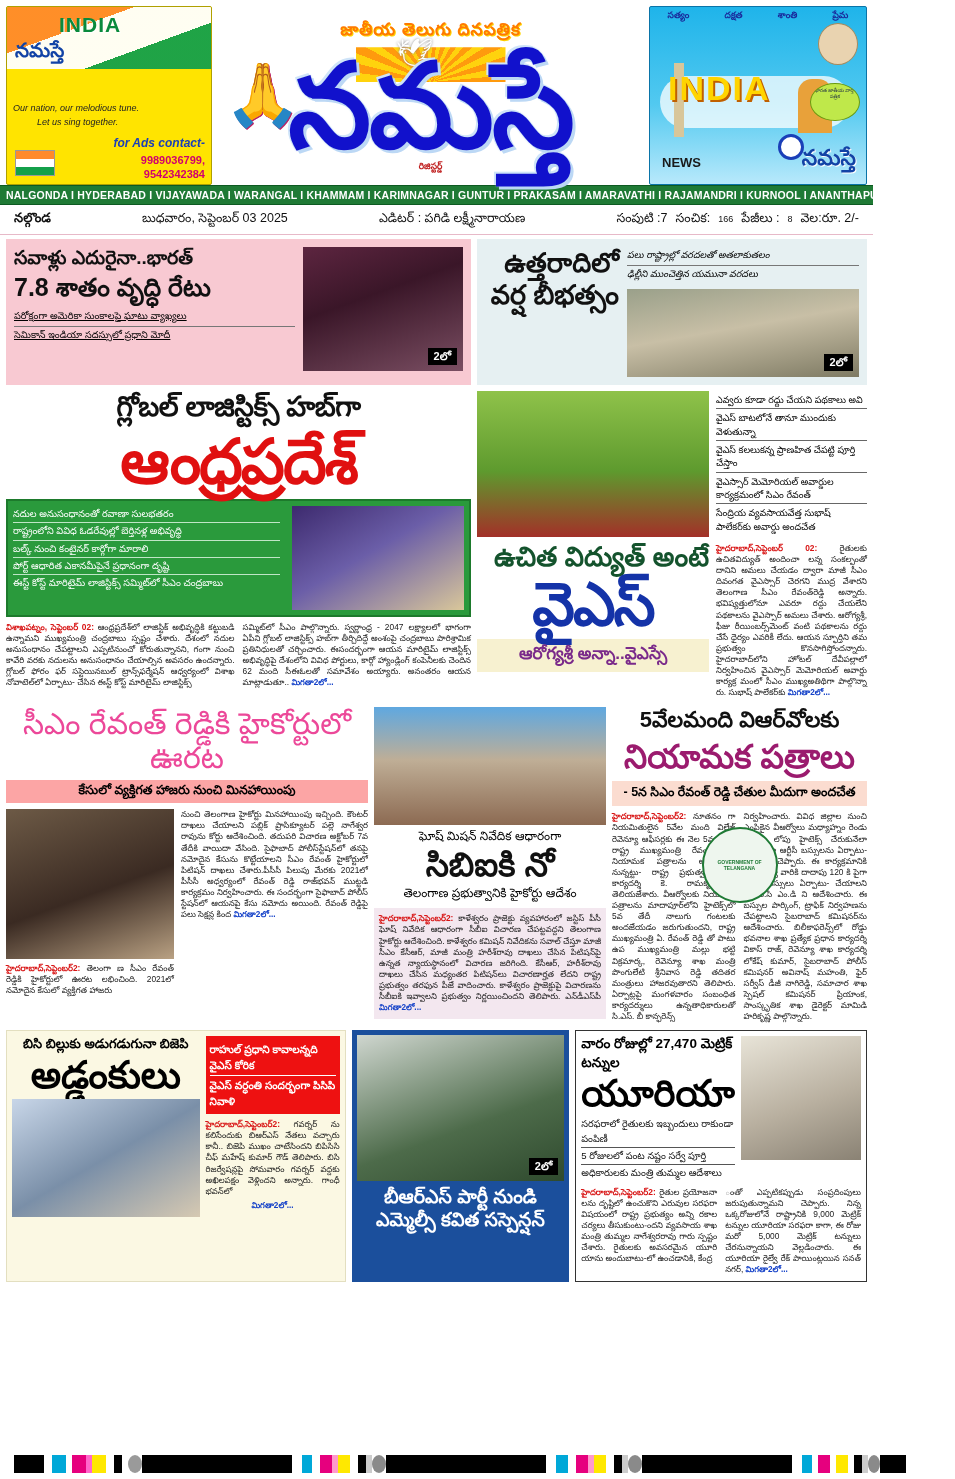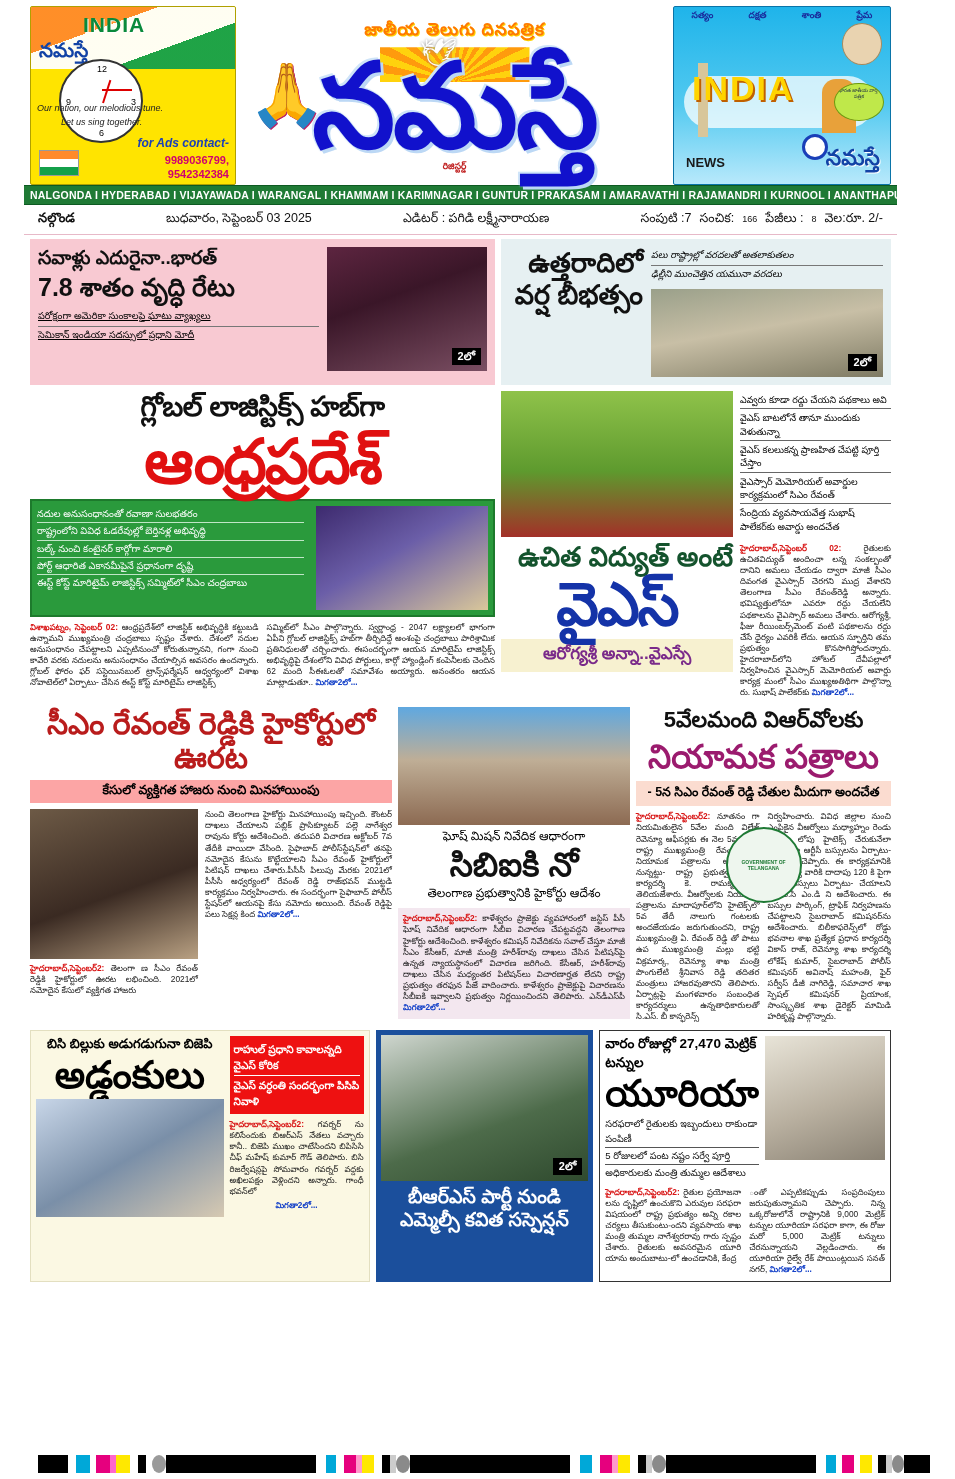--- a/index.html
+++ b/index.html
@@ -2,21 +2,21 @@
 <html><head>
 <meta charset="utf-8">
 <style>
   * { box-sizing: border-box; margin: 0; padding: 0; }
   html, body {
     width: 955px; height: 1479px;
     background: #ffffff;
     font-family: "Liberation Sans", "DejaVu Sans", sans-serif;
     overflow: hidden;
   }
-  .page { position: relative; width: 873px; height: 1479px; background:#fff;margin-left:24px; }
+  .page { position: relative; width: 873px; height: 1479px; background:#fff; }
 
   
   .masthead { display:flex; align-items:stretch; height:185px; padding:6px 6px 0 6px; gap:4px; }
   .ad-left {
     width:206px; background:#ffe400; border:1px solid #b0a000; position:relative;
     overflow:hidden; border-radius:2px;
   }
   .ad-left .tri-band {
     position:absolute; left:0; top:0; width:100%; height:62px;
     background: linear-gradient(160deg,#ff8a2a 0 34%, #ffffff 34% 66%, #14a04a 66% 100%);
@@ -177,21 +177,21 @@
   .lr-mid .left .h1{ font-size:27px; font-weight:bold; color:#14532d; text-align:right; line-height:1.1;}
   .lr-mid .left .h2{ font-size:60px; font-weight:bold; color:#1433a8; text-align:center;
       line-height:1; letter-spacing:-2px; margin-top:2px;}
   .lr-mid .left .yellow{ background:#f7f1d0; margin-top:4px; padding:5px 3px;
       text-align:center; font-size:17px; font-weight:bold; color:#7a2a8a; }
   .lr-mid .right{ flex:1; }
 
   
   .band3{ display:flex; gap:6px; padding:8px 6px 0 6px; }
   .b3a{ width:362px; }
-  .b3a .h1{ font-size:30px; font-weight:bold; color:#b91c1c; text-align:center; line-height:1.12;}
+  .b3a .h1{ font-size:30px; font-weight:normal; color:#ec4899; text-align:center; line-height:1.12;}
   .b3a .strip{ background:#fca5a5; margin-top:6px; padding:3px 5px; font-size:12.5px; font-weight:bold; text-align:center;}
   .b3a .row{ display:flex; gap:7px; margin-top:6px;}
   .b3a .row .ph{ width:168px; height:150px;}
   .b3a .row .c{ flex:1;}
 
   .b3b{ width:232px; }
   .b3b .ph{ width:100%; height:118px;}
   .b3b .cap{ text-align:center; font-size:12px; margin-top:4px;}
   .b3b .h1{ text-align:center; font-size:33px; font-weight:bold; color:#111; line-height:1.1; margin-top:1px;}
   .b3b .cap2{ text-align:center; font-size:12px; margin-top:3px;}
@@ -257,28 +257,20 @@
 <body>
 
 <div class="page">
 
   <div class="masthead">
 
     <div class="ad-left">
       <div class="tri-band"></div>
       <div class="india-word">INDIA</div>
       <div class="nm-logo">నమస్తే</div>
-      <div class="clockbox">
-        <span class="c12">12</span>
-        <span class="c3">3</span>
-        <span class="c6">6</span>
-        <span class="c9">9</span>
-        <span class="hand1"></span>
-        <span class="hand2"></span>
-      </div>
       <div class="tagline1">Our nation, our melodious tune.</div>
       <div class="tagline2">Let us sing together.</div>
       <div class="flag"></div>
       <div class="adcontact">for Ads contact-</div>
       <div class="adphone">9989036799,</div>
       <div class="adphone2">9542342384</div>
     </div>
 
     <div class="nameplate">
       <div class="np-rays"></div>

